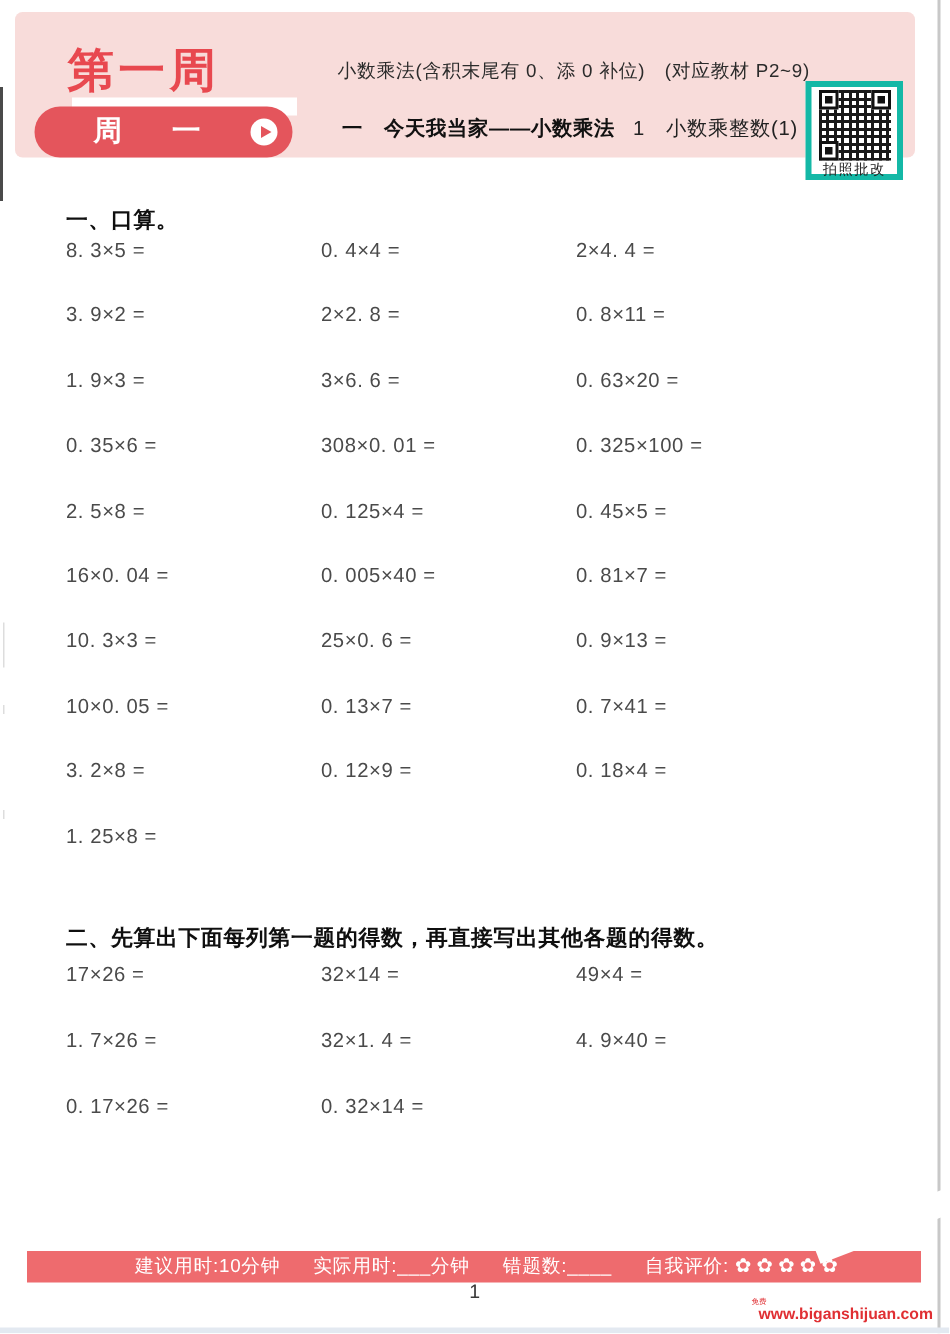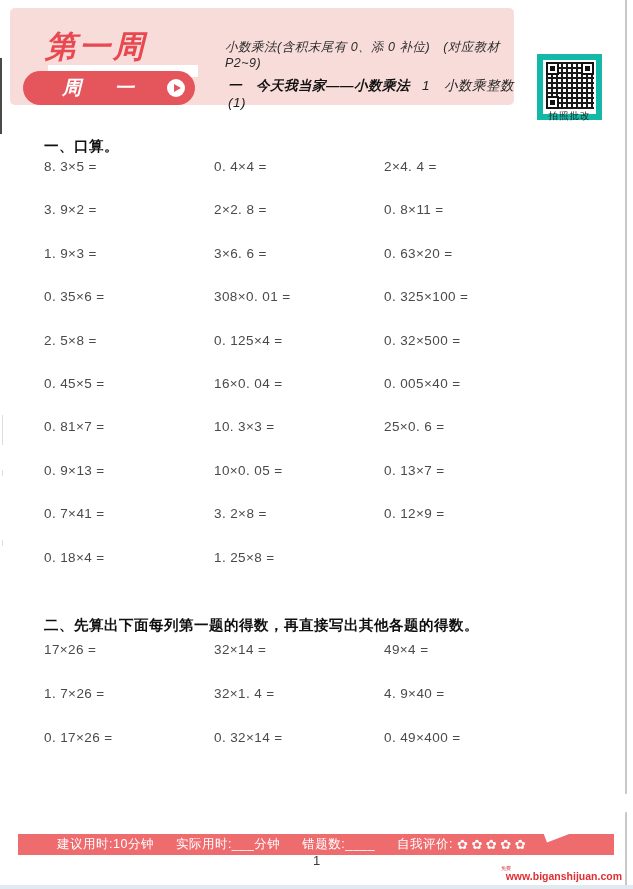--- a/index.html
+++ b/index.html
@@ -9,22 +9,22 @@
     background:#fff; overflow:hidden;
     font-family:"Liberation Sans","DejaVu Sans",sans-serif;
   }
   
   .right-edge { position:absolute; right:6px; top:0; width:2px; height:100%; background:#c8c8c8; }
   .bottom-strip { position:absolute; left:0; bottom:0; width:100%; height:4px; background:#e3e9f1; }
   .left-tick-dark { position:absolute; left:0; top:58px; width:2px; height:76px; background:#4a4a4a; }
   .left-tick-faint { position:absolute; left:2px; width:1px; background:#ddd; }
   
   .band {
-    position:absolute; left:10px; top:8px; width:504px; height:97px;
-    background:#f8dcda; border-radius:5px;font-style:italic;
+    position:absolute; left:10px; top:8px; width:600px; height:97px;
+    background:#f8dcda; border-radius:5px;
   }
   .week-title {
     position:absolute; left:35px; top:18px;
     font-size:31px; font-weight:800; letter-spacing:3px; color:#e8484f;
   }
   .white-strip { position:absolute; left:38px; top:57px; width:150px; height:12px; background:#fff; }
   .pill {
     position:absolute; left:13px; top:63px; width:172px; height:34px;
     background:#e4555c; border-radius:17px;
   }
@@ -41,21 +41,21 @@
     position:absolute; left:7px; top:4.5px; width:0; height:0;
     border-left:7px solid #e4555c; border-top:4.5px solid transparent; border-bottom:4.5px solid transparent;
   }
   .topic-line { position:absolute; left:215px; top:31px; font-size:12.5px; color:#2b2b2b; letter-spacing:0.5px; }
   .unit-line { position:absolute; left:218px; top:69px; font-size:13.5px; color:#111; letter-spacing:0.5px; }
   .unit-bold { font-weight:700; }
   .unit-rest { font-weight:400; margin-left:12px; color:#222; }
   
   .qr-box {
     position:absolute; left:537px; top:54px; width:65px; height:66px;
-    background:#fff; border:6px solid #14b8a6; text-align:center; padding-top:2px;
+    background:#fff; border:4px solid #14b8a6; text-align:center; padding-top:2px;
   }
   .qr {
     position:relative; width:48px; height:47px; margin:0 auto;
     background-image:
       repeating-linear-gradient(0deg,#191919 0 2px,transparent 2px 5px),
       repeating-linear-gradient(90deg,#191919 0 2px,#fff 2px 5px);
   }
   .finder { position:absolute; width:13px; height:13px; border:2.5px solid #111; background:#fff; }
   .finder div { width:5px; height:5px; background:#111; margin:1.5px auto 0; }
   .f-tl { left:0; top:0; } .f-tr { right:0; top:0; } .f-bl { left:0; bottom:0; }
@@ -69,21 +69,21 @@
     grid-template-columns:170px 170px 220px;
     font-size:13.5px; color:#4a4a4a; letter-spacing:0.4px;
   }
   .s1-grid { top:159px; grid-auto-rows:43.4px; }
   .s2-grid { top:642px; grid-auto-rows:43.8px; }
   .cell { white-space:nowrap; }
   
   .footer-bar {
     position:absolute; left:18px; top:834px; width:596px; height:21px;
     background:#ee6b6e; color:#fff; font-size:12.5px; line-height:21px;
-    display:flex; align-items:center; padding-left:39px; letter-spacing:0.5px;
+    display:flex; align-items:center; padding-left:72px; letter-spacing:0.5px;
     white-space:nowrap;
   }
   .footer-item { margin-right:22px; }
   .footer-eval { margin-right:4px; }
   .flower { font-family:"DejaVu Sans",sans-serif; font-size:13px; color:#fff; margin-right:3px; line-height:21px; }
   .slash {
     position:absolute; left:544px; top:826px; width:200px; height:17px;
     background:#fff; transform:rotate(-21deg); transform-origin:left center; z-index:5;
   }
   .page-number { position:absolute; left:0; top:853px; width:633px; text-align:center; font-size:13px; color:#3a3a3a; }
@@ -143,21 +143,20 @@
     <div class="cell">2×2. 8 =</div>
     <div class="cell">0. 8×11 =</div>
     <div class="cell">1. 9×3 =</div>
     <div class="cell">3×6. 6 =</div>
     <div class="cell">0. 63×20 =</div>
     <div class="cell">0. 35×6 =</div>
     <div class="cell">308×0. 01 =</div>
     <div class="cell">0. 325×100 =</div>
     <div class="cell">2. 5×8 =</div>
     <div class="cell">0. 125×4 =</div>
-    <div class="cell">0. 32×500 =</div>
     <div class="cell">0. 45×5 =</div>
     <div class="cell">16×0. 04 =</div>
     <div class="cell">0. 005×40 =</div>
     <div class="cell">0. 81×7 =</div>
     <div class="cell">10. 3×3 =</div>
     <div class="cell">25×0. 6 =</div>
     <div class="cell">0. 9×13 =</div>
     <div class="cell">10×0. 05 =</div>
     <div class="cell">0. 13×7 =</div>
     <div class="cell">0. 7×41 =</div>
@@ -170,21 +169,20 @@
   <div class="sec-title s2-title">二、先算出下面每列第一题的得数，再直接写出其他各题的得数。</div>
   <div class="grid s2-grid">
     <div class="cell">17×26 =</div>
     <div class="cell">32×14 =</div>
     <div class="cell">49×4 =</div>
     <div class="cell">1. 7×26 =</div>
     <div class="cell">32×1. 4 =</div>
     <div class="cell">4. 9×40 =</div>
     <div class="cell">0. 17×26 =</div>
     <div class="cell">0. 32×14 =</div>
-    <div class="cell">0. 49×400 =</div>
   </div>
 
   <div class="footer-bar">
     <span class="footer-item">建议用时:10分钟</span>
     <span class="footer-item">实际用时:___分钟</span>
     <span class="footer-item">错题数:____</span>
     <span class="footer-eval">自我评价:</span>
     <span class="flower">✿</span>
     <span class="flower">✿</span>
     <span class="flower">✿</span>

